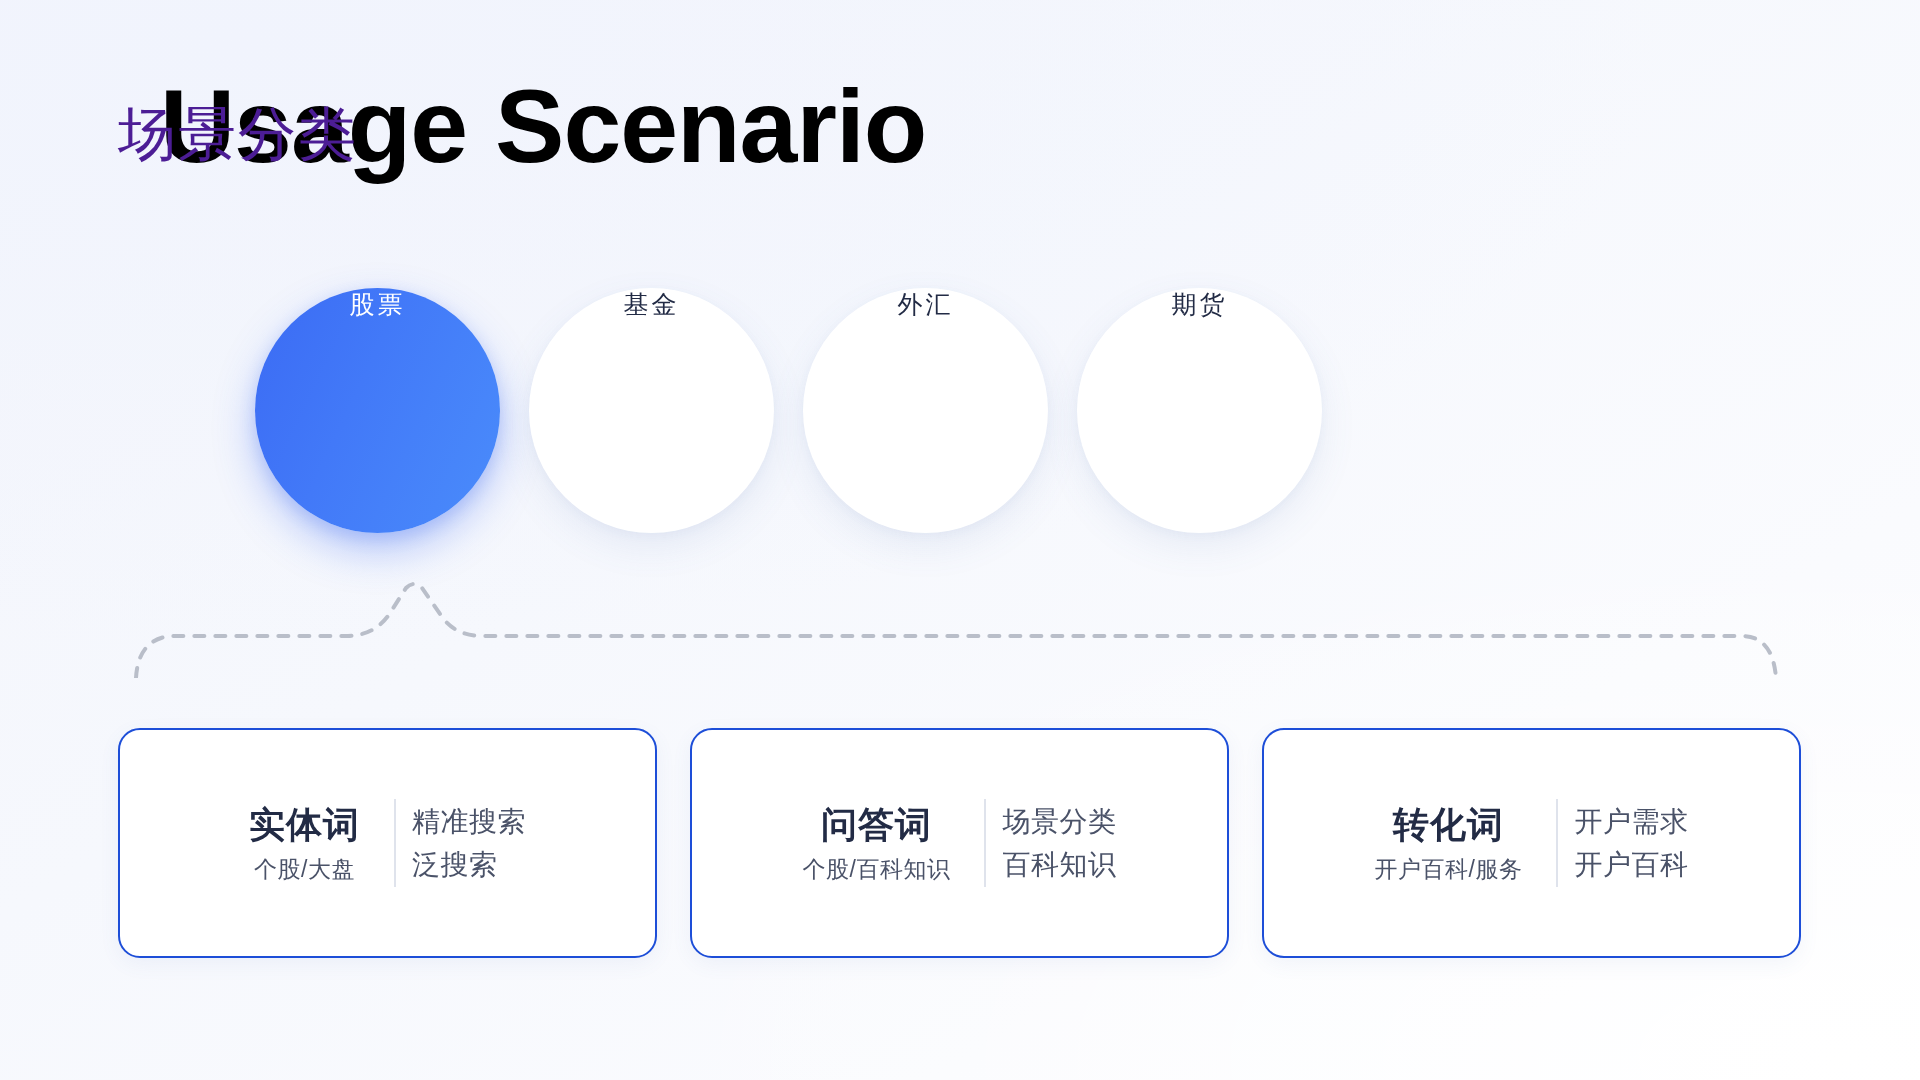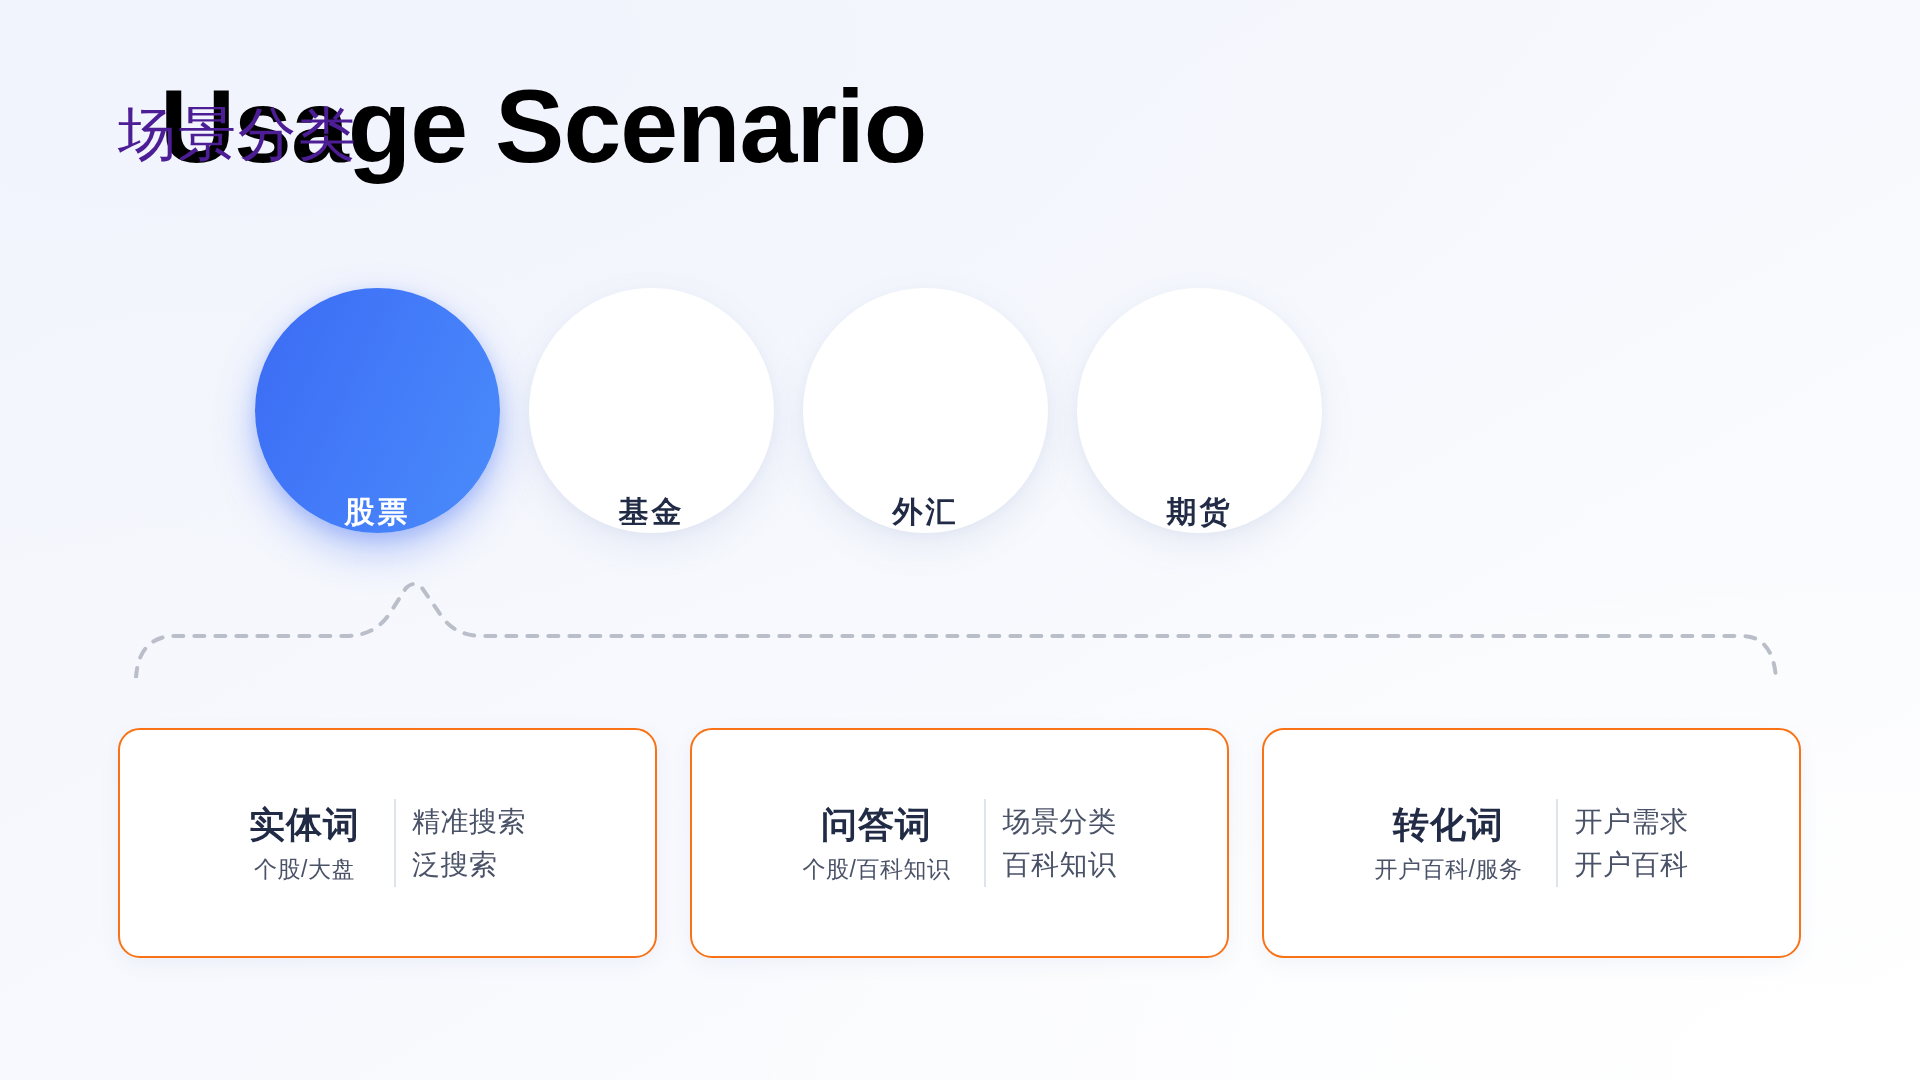--- a/index.html
+++ b/index.html
@@ -33,22 +33,22 @@
   }
 
   
   .circle-row{
     position:absolute; left:255px; top:288px;
     width:1440px; height:245px;
     display:flex; align-items:center; gap:29px;
   }
   .circle{
     width:245px; height:245px; border-radius:50%;
-    display:flex; align-items:flex-end; justify-content:center;
-    font-size:30px; font-weight:700; letter-spacing:3px;
+    display:flex; align-items:flex-start; justify-content:center;
+    font-size:25px; font-weight:400; letter-spacing:3px;
     color:#222b45; background:#ffffff;
     box-shadow:0 14px 36px rgba(88,115,181,.10), 0 3px 10px rgba(88,115,181,.05);
     flex:0 0 auto;
   }
   .circle.active{
     color:#ffffff;
     background:linear-gradient(115deg,#3b6bf4 0%,#4279f8 42%,#4a8cfb 100%);
     box-shadow:0 18px 40px rgba(58,105,242,.34), 0 6px 16px rgba(58,105,242,.20);
   }
 
@@ -59,21 +59,21 @@
   }
 
   
   .cards{
     position:absolute; left:118px; top:728px;
     width:1683px; height:230px;
     display:flex; gap:33px;
   }
   .card{
     flex:1 1 0; height:230px;
-    background:#ffffff; border:2px solid #f97316; border-radius:22px;
+    background:#ffffff; border:2px solid #1d4ed8; border-radius:22px;
     display:flex; align-items:center; justify-content:center;
     box-shadow:0 6px 20px rgba(90,120,190,.07);
   }
   .card-inner{ display:flex; align-items:center; }
   .card-left{
     display:flex; flex-direction:column; align-items:center;
     padding-right:34px; white-space:nowrap;
   }
   .card-title{
     font-size:36px; font-weight:700; color:#222b45;

